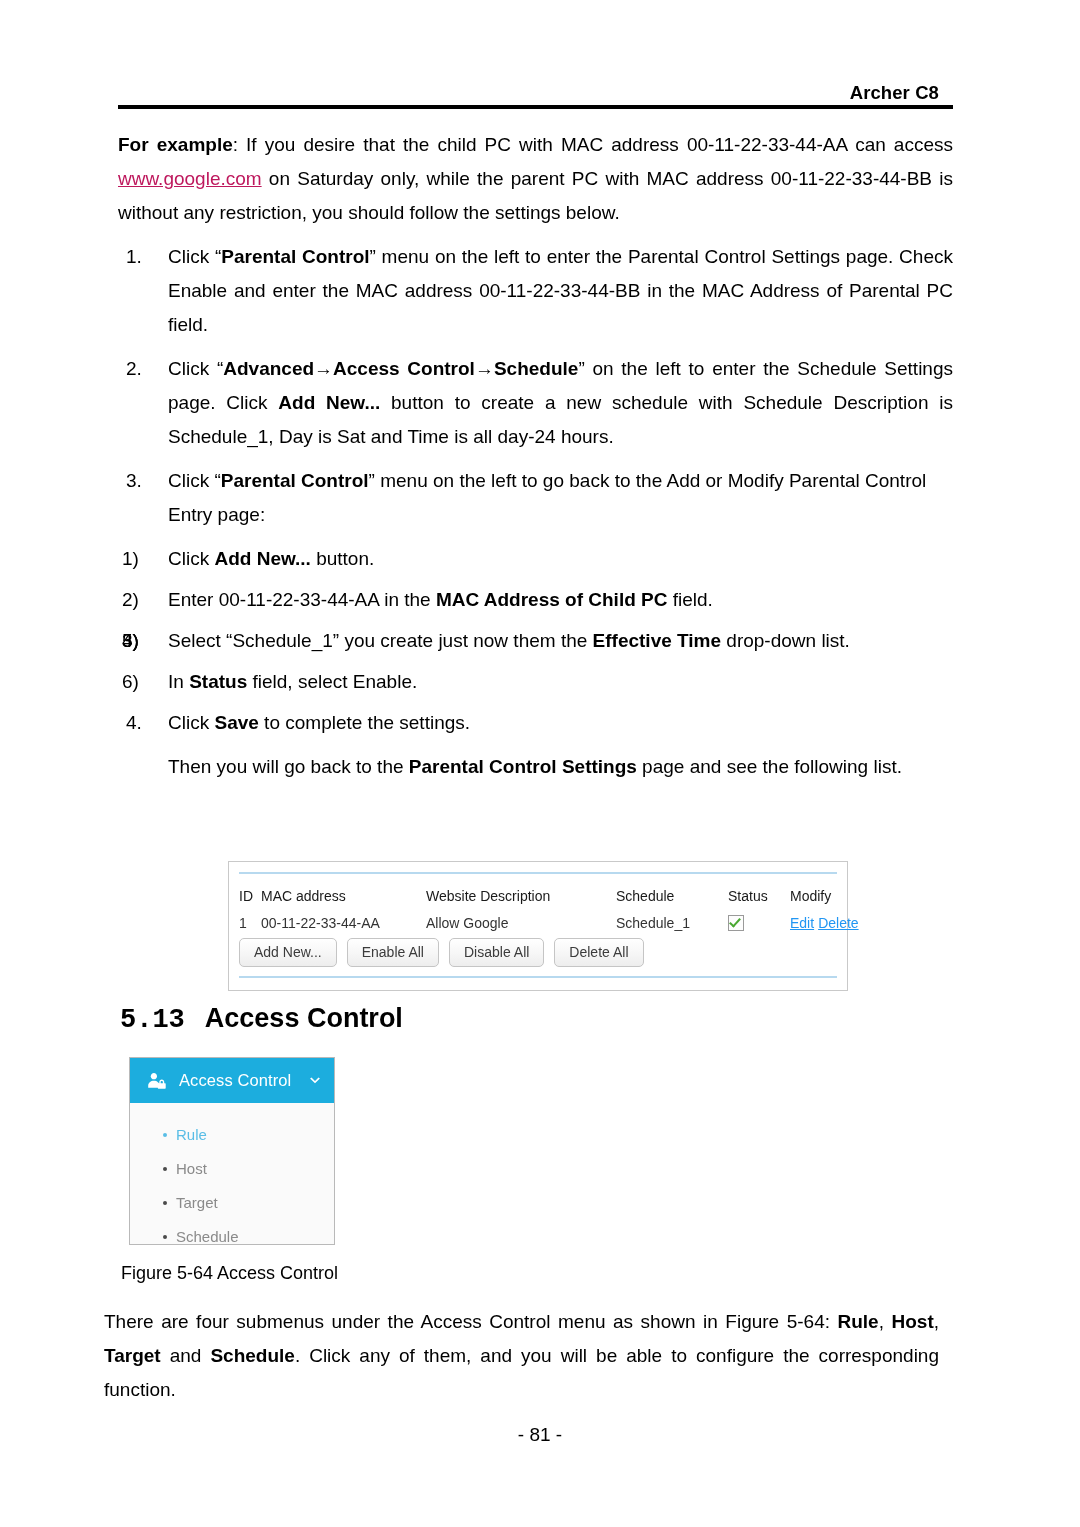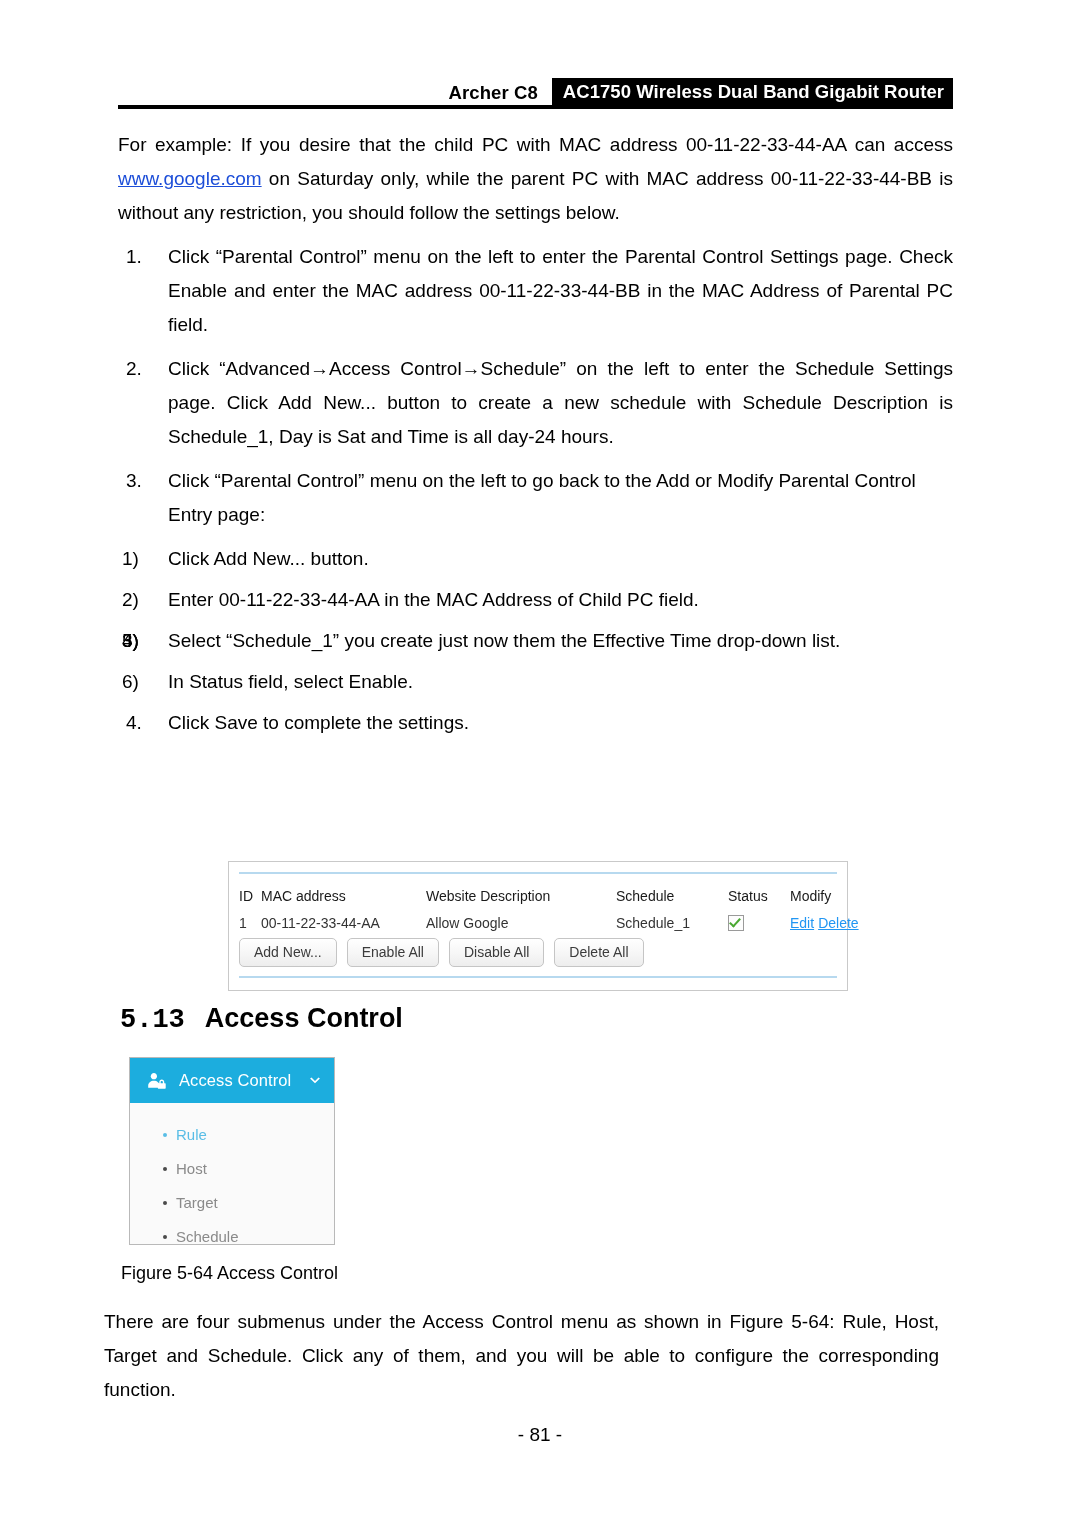--- a/index.html
+++ b/index.html
@@ -74,23 +74,23 @@
     width: 835px;
   }
   p.para {
     margin: 0 0 10px 0;
     font-size: 19px;
     line-height: 34px;
     text-align: justify;
     text-justify: inter-word;
     color: #000;
   }
-  .b { font-weight: normal; }
+  .b { font-weight: bold; }
   a.link {
-    color: #1d4ed8;
+    color: #be185d;
     text-decoration: underline;
   }
 
   
   .olist { margin: 0; padding: 0; }
   .oitem {
     position: relative;
     padding-left: 50px;
     margin-bottom: 10px;
     font-size: 19px;
@@ -325,21 +325,20 @@
   }
 </style>
 </head>
 <body>
 
 <div class="page">
 
   <div class="doc-header">
     <div class="doc-header-inner">
       <div class="hdr-model">Archer C8</div>
-      <div class="hdr-band">AC1750 Wireless Dual Band Gigabit Router</div>
     </div>
     <div class="hdr-rule"></div>
   </div>
 
   <div class="content">
 
     <p class="para">
       <span class="b">For example</span><span>: If you desire that the child PC with MAC address 00-11-22-33-44-AA can access </span><a class="link" href="#">www.google.com</a><span> on Saturday only, while the parent PC with MAC address 00-11-22-33-44-BB is without any restriction, you should follow the settings below.</span>
     </p>
 
@@ -383,20 +382,23 @@
       </div>
     </div>
 
     <div class="olist">
       <div class="oitem nojustify">
         <span class="marker">4.</span>
         <span class="rich"><span>Click </span><span class="b">Save</span><span> to complete the settings.</span></span>
       </div>
     </div>
 
+    <p class="indent-para">
+      <span class="rich"><span>Then you will go back to the </span><span class="b">Parental Control Settings</span><span> page and see the following list.</span></span>
+    </p>
 
   </div>
 
   <div class="fig-table">
     <div class="hline top"></div>
 
     <div class="tbl">
       <div class="tbl-row head">
         <div class="c-id">ID</div>
         <div class="c-mac">MAC address</div>

